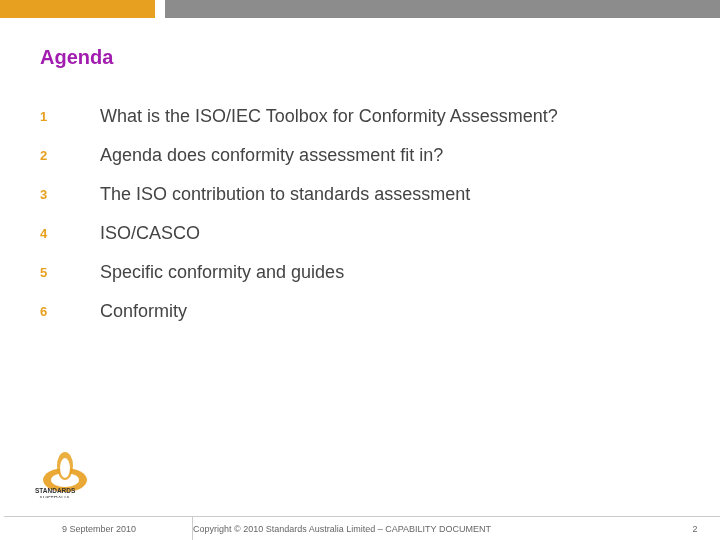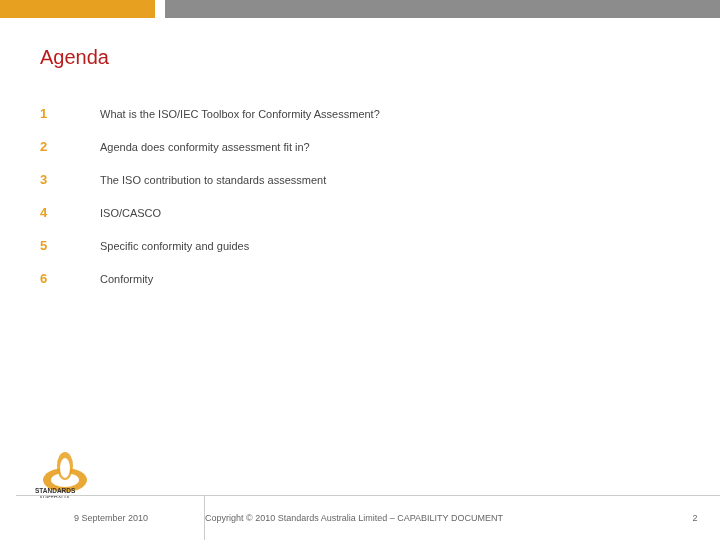--- a/index.html
+++ b/index.html
@@ -46,22 +46,22 @@
       position: absolute;
       top: 18px;
       left: 0;
       right: 0;
       bottom: 40px;
       padding: 28px 40px 20px 40px;
     }
 
     .page-title {
       font-size: 20px;
-      font-weight: normal;
-      color: #b91c1c;
+      font-weight: bold;
+      color: #a21caf;
       margin-bottom: 28px;
     }
 
     .agenda-table {
       width: 100%;
       border-collapse: collapse;
     }
 
     .agenda-table tr {
       border-bottom: none;
@@ -74,21 +74,21 @@
 
     .num-cell {
       width: 60px;
       font-size: 13px;
       font-weight: bold;
       color: #E8A020;
       padding-left: 60px;
     }
 
     .text-cell {
-      font-size: 11px;
+      font-size: 18px;
       color: #444444;
     }
 
     
     .logo-area {
       position: absolute;
       bottom: 40px;
       left: 30px;
       width: 90px;
       height: 55px;
@@ -100,23 +100,23 @@
     
     .logo-svg {
       width: 80px;
       height: 50px;
     }
 
     
     .footer {
       position: absolute;
       bottom: 0;
-      left: 16px;
+      left: 4px;
       right: 0;
-      height: 45px;
+      height: 24px;
       display: flex;
       align-items: center;
       border-top: 1px solid #cccccc;
       padding-left: 28px;
     }
 
     .footer-left {
       width: 160px;
       padding-left: 30px;
       font-size: 9px;

